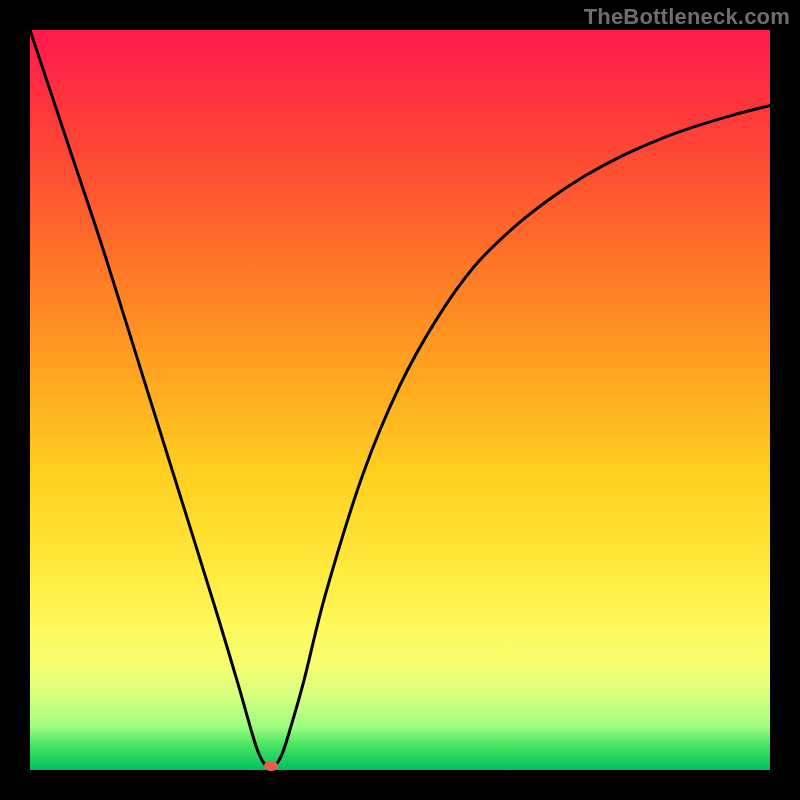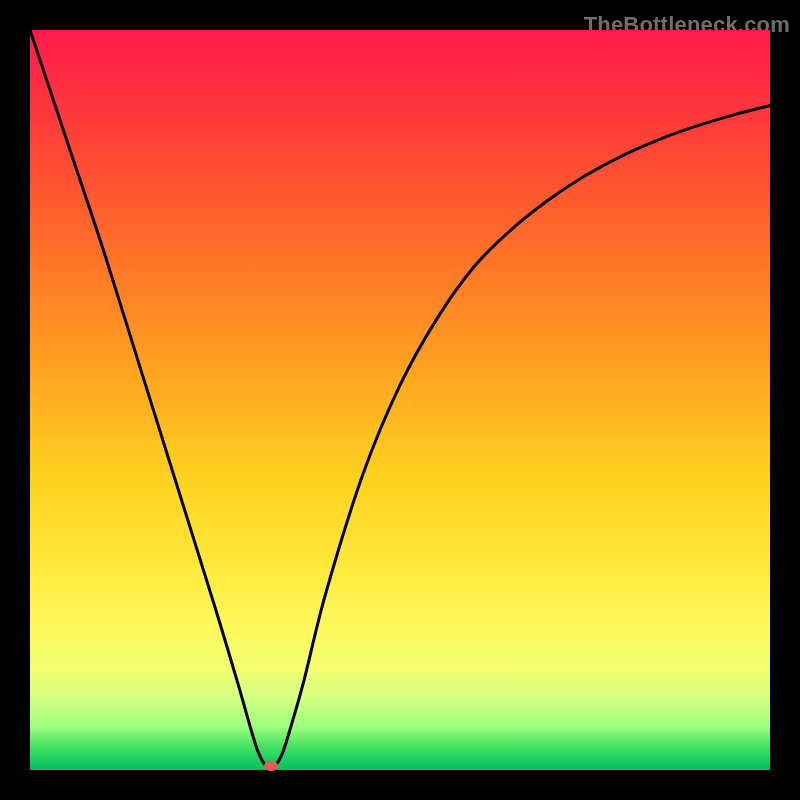--- a/index.html
+++ b/index.html
@@ -34,21 +34,21 @@
       #fff85a 80%,
       #f6ff70 86%,
       #d6ff80 90%,
       #a0ff80 94%,
       #40e060 97%,
       #00c060 100%
     );
   }
   .attrib {
     position: absolute;
-    top: 12px;
+    top: 4px;
     right: 10px;
     font-family: Arial, Helvetica, sans-serif;
     font-size: 22px;
     font-weight: 600;
     color: #6e6e6e;
     letter-spacing: 0.2px;
   }
   svg.curve {
     position: absolute;
     left: 0;

